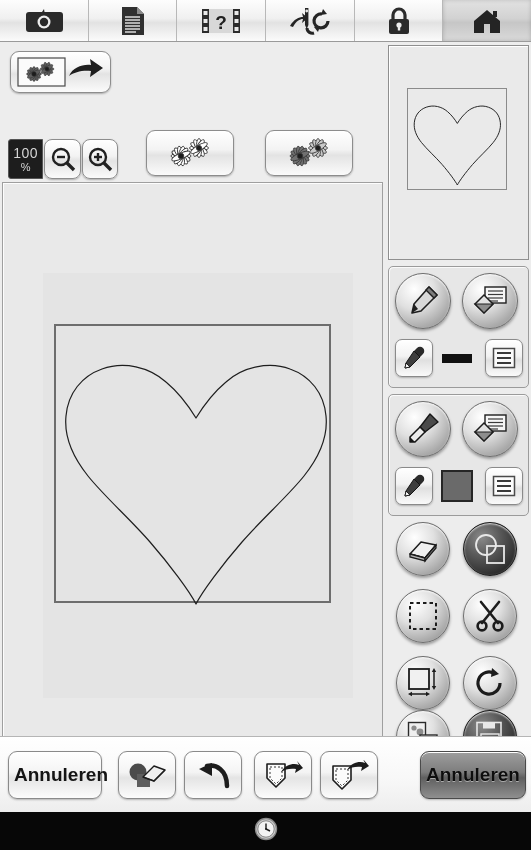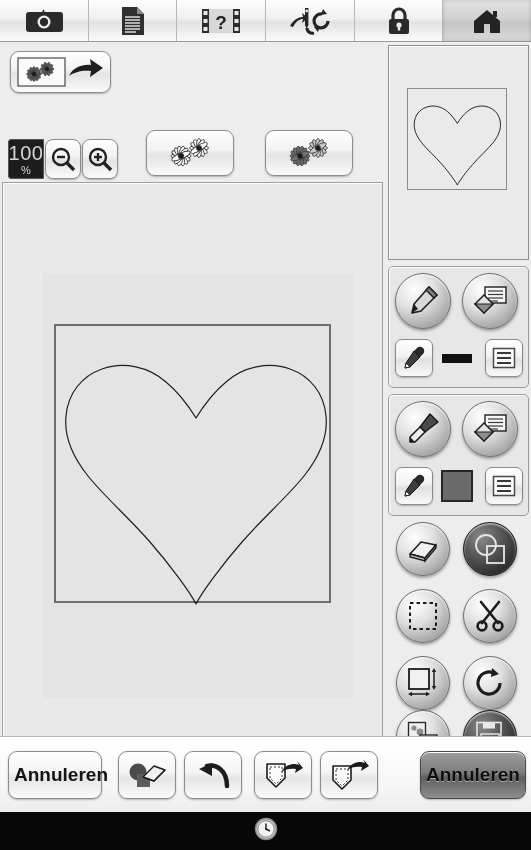--- a/index.html
+++ b/index.html
@@ -67,21 +67,21 @@
   .zoom-readout {
     width: 36px;
     background: #1d1d1d;
     border: 1px solid #555;
     border-radius: 3px 0 0 3px;
     display: flex; flex-direction: column;
     align-items: center; justify-content: center;
     color: #d6d6d6;
     line-height: 1;
   }
-  .zoom-readout .num { font-size: 20px; letter-spacing: .5px; }
+  .zoom-readout .num { font-size: 14px; letter-spacing: .5px; }
   .zoom-readout .pct { font-size: 11px; margin-top: 2px; }
   .zoombtn {
     width: 37px; margin-left: 1px;
     border-radius: 8px;
     display: flex; align-items: center; justify-content: center;
   }
 
   .flowerbtn {
     position: absolute; top: 88px;
     width: 88px; height: 46px;

